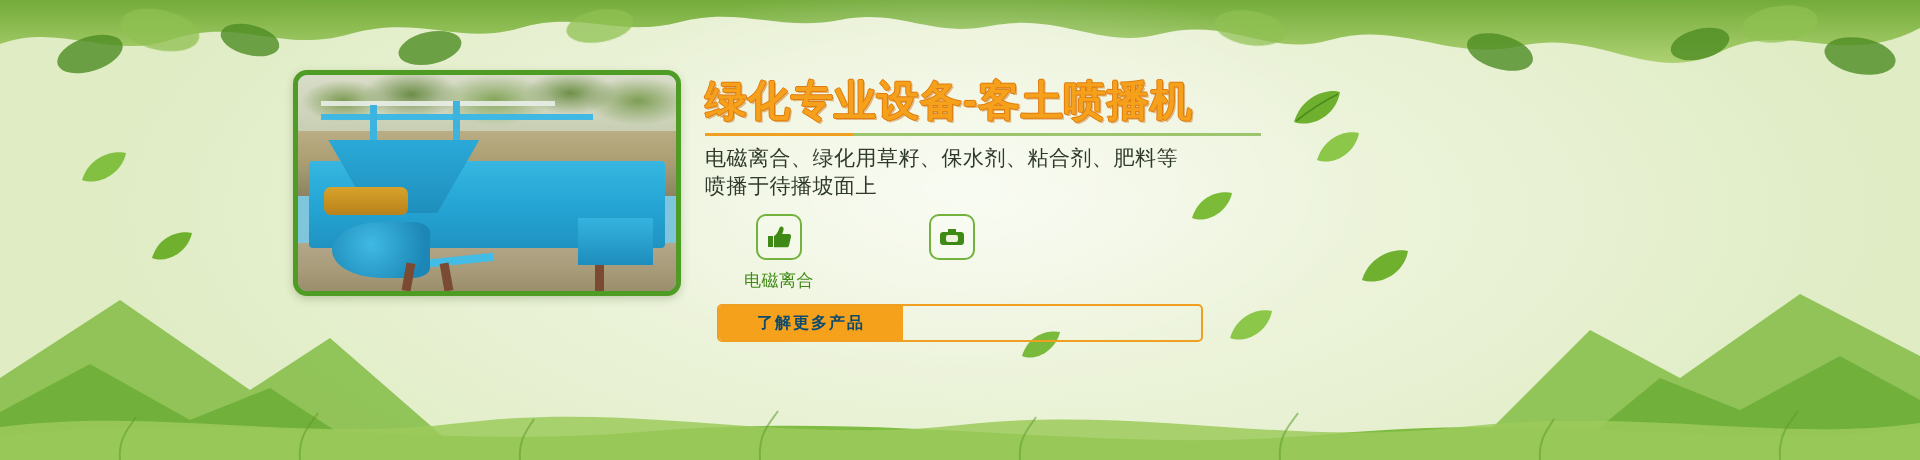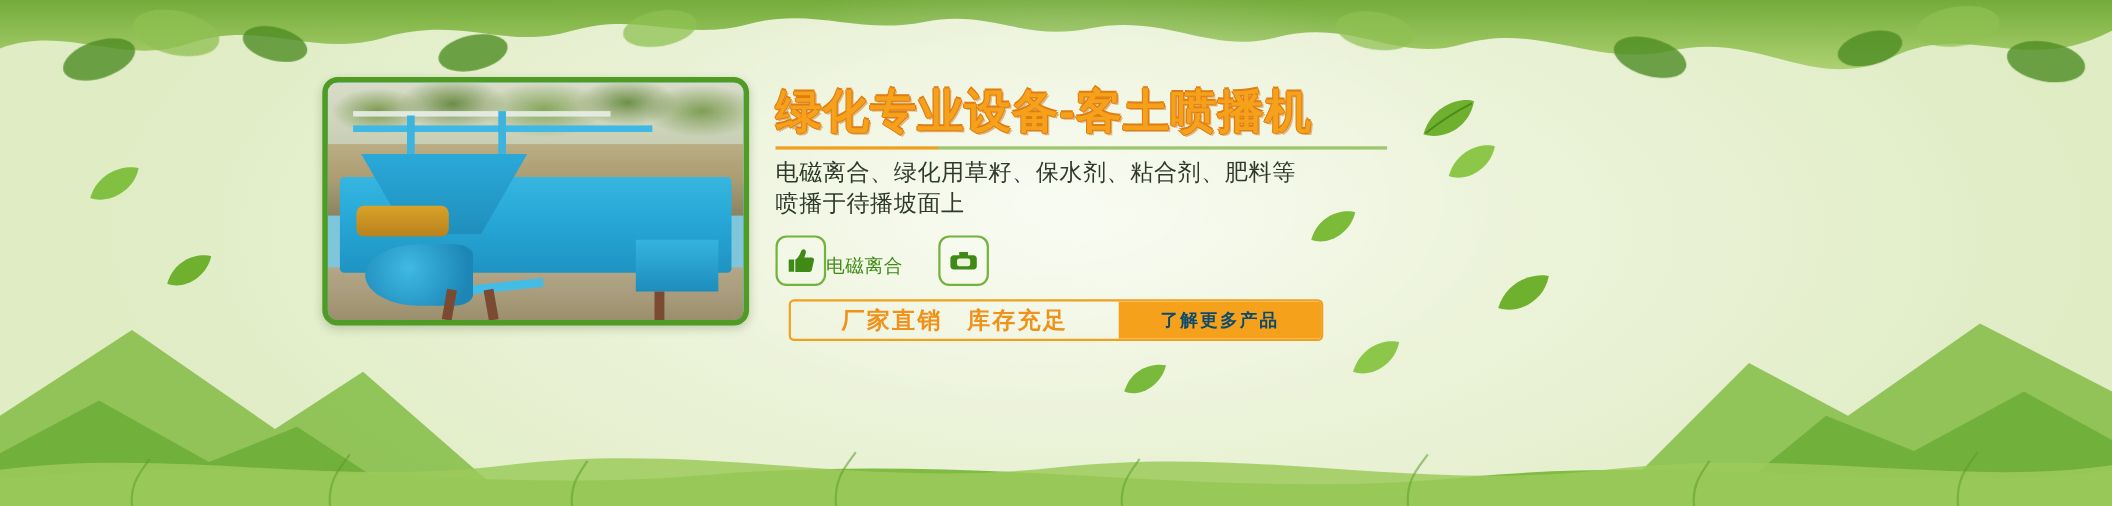--- a/index.html
+++ b/index.html
@@ -157,21 +157,21 @@
   .subtitle div { white-space: nowrap; }
 
   
   .features {
     margin-top: 14px;
     display: flex;
     align-items: flex-start;
   }
   .feature {
     display: flex;
-    flex-direction: row;
+    flex-direction: column;
     align-items: center;
   }
   .feat-1 { width: 148px; }
   .feat-2 { width: 172px; }
   .feat-3 { width: 198px; }
 
   .feat-icon {
     width: 46px; height: 46px;
     border: 2px solid #73b23c;
     border-radius: 10px;
@@ -379,21 +379,17 @@
                      L27,19 C27,20.7 25.7,22 24,22 L6,22 C4.3,22 3,20.7 3,19
                      L3,12 C3,10.3 4.3,9 6,9 Z" fill="#3f8a16"></path>
             <rect x="9" y="12" width="12" height="7" rx="2" fill="#eef4dc"></rect>
           </svg>
         </span>
       </div>
 
     </div>
 
     <div class="cta">
-      <div class="cta-text">
-        <span>厂家直销</span>
-        <span>库存充足</span>
-      </div>
       <button class="cta-btn">了解更多产品</button>
     </div>
 
   </div>
 </div>
 
 </body></html>

